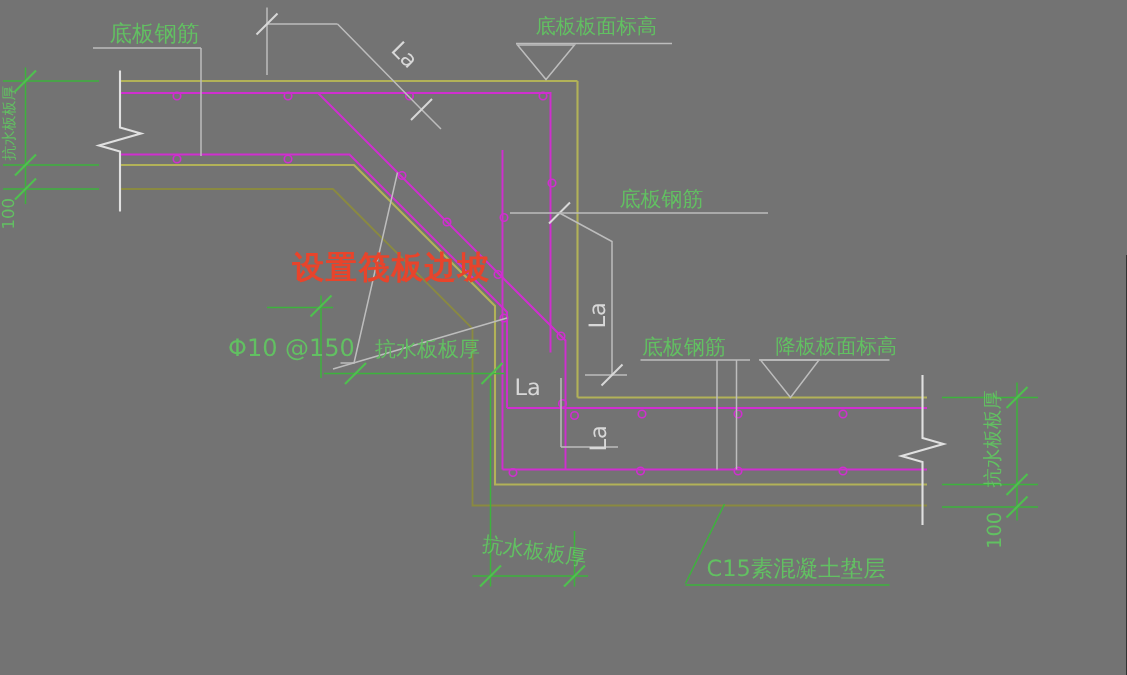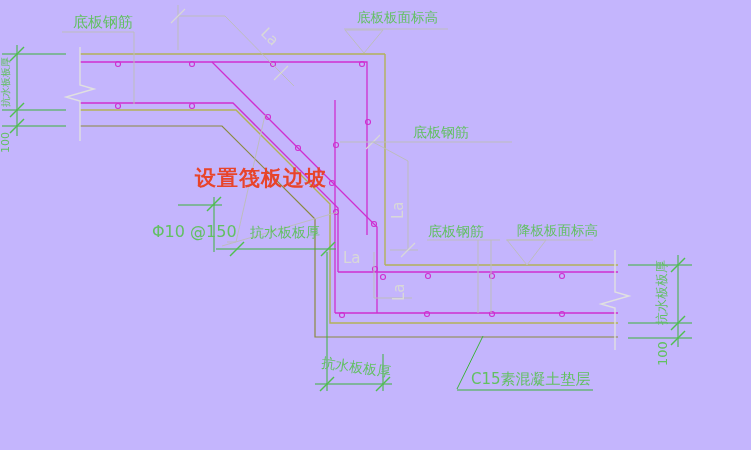--- a/index.html
+++ b/index.html
@@ -1,16 +1,16 @@
 <!DOCTYPE html>
 <html><head>
 <meta charset="utf-8">
 <style>
   html,body{margin:0;padding:0;background:#000;}
-  #stage{position:relative;width:751px;height:450px;background:#c4b5fd;overflow:hidden;}
+  #stage{position:relative;width:751px;height:450px;background:#737373;overflow:hidden;}
   svg{position:absolute;left:0;top:0;}
   .slab-line{stroke:#b2b258;stroke-width:1.4;fill:none;}
   .cushion-line{stroke:#8a8a40;stroke-width:1.2;fill:none;}
   .rebar-line{stroke:#cf2fcf;stroke-width:1.3;fill:none;}
   .rebar-dot{stroke:#cf2fcf;stroke-width:1.1;fill:none;}
   .dim-line{stroke:#3db33d;stroke-width:1;fill:none;}
   .dim-tick{stroke:#4fc04f;stroke-width:1.4;fill:none;}
   .leader-line{stroke:#bdbdbd;stroke-width:1;fill:none;}
   .leader-tick{stroke:#d8d8d8;stroke-width:1.3;fill:none;}
   .break-line{stroke:#e0e0e0;stroke-width:1.4;fill:none;}

